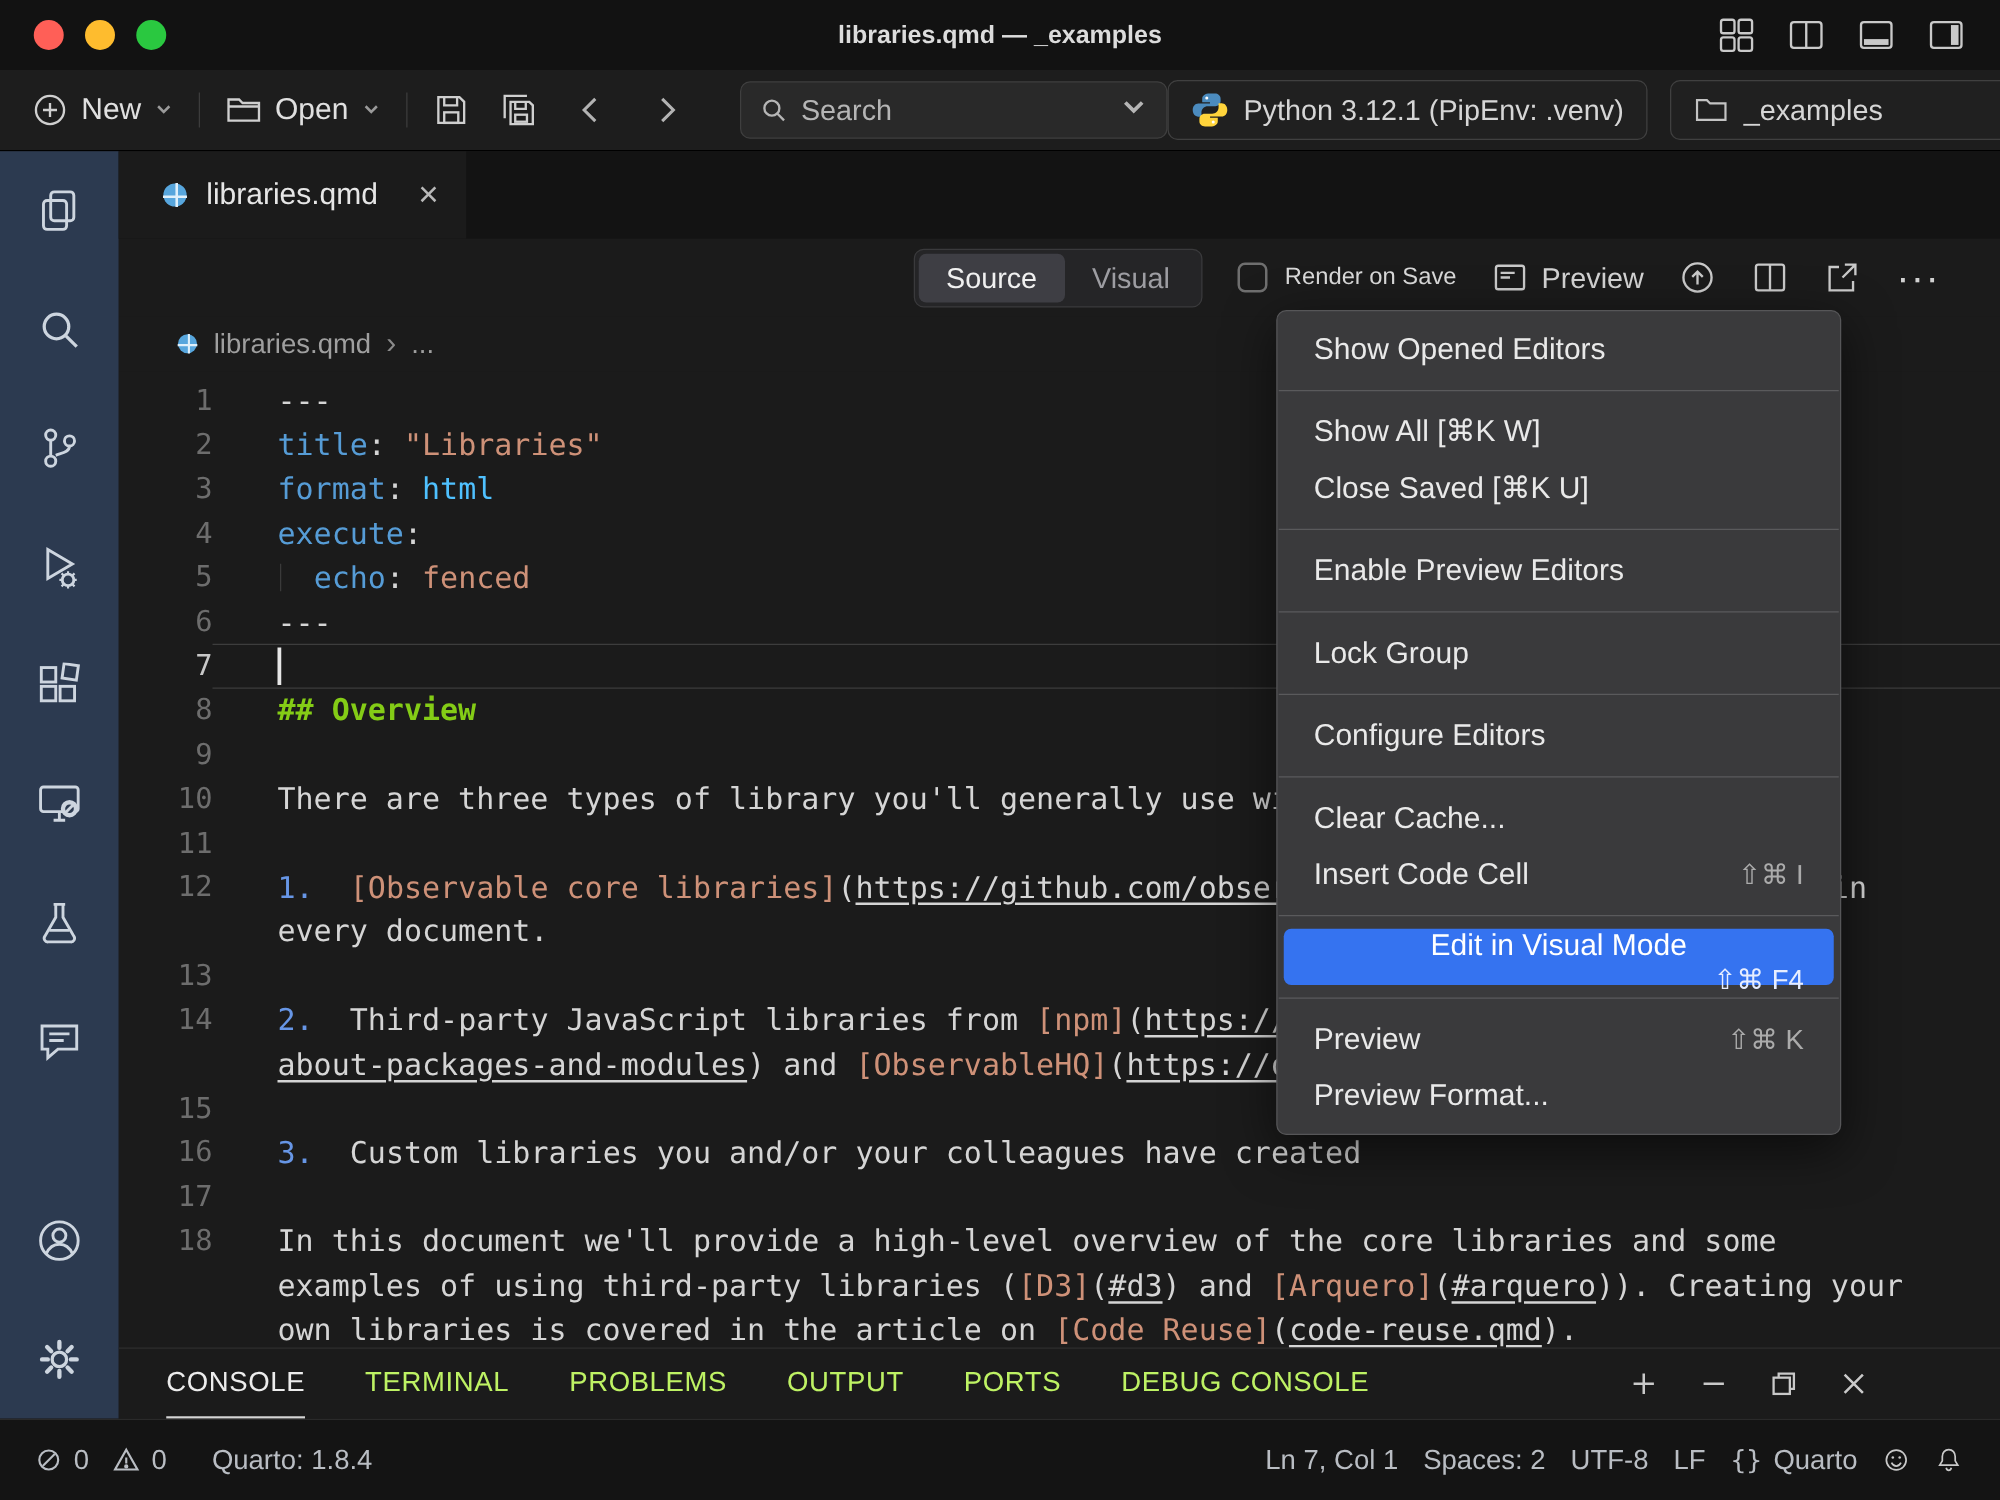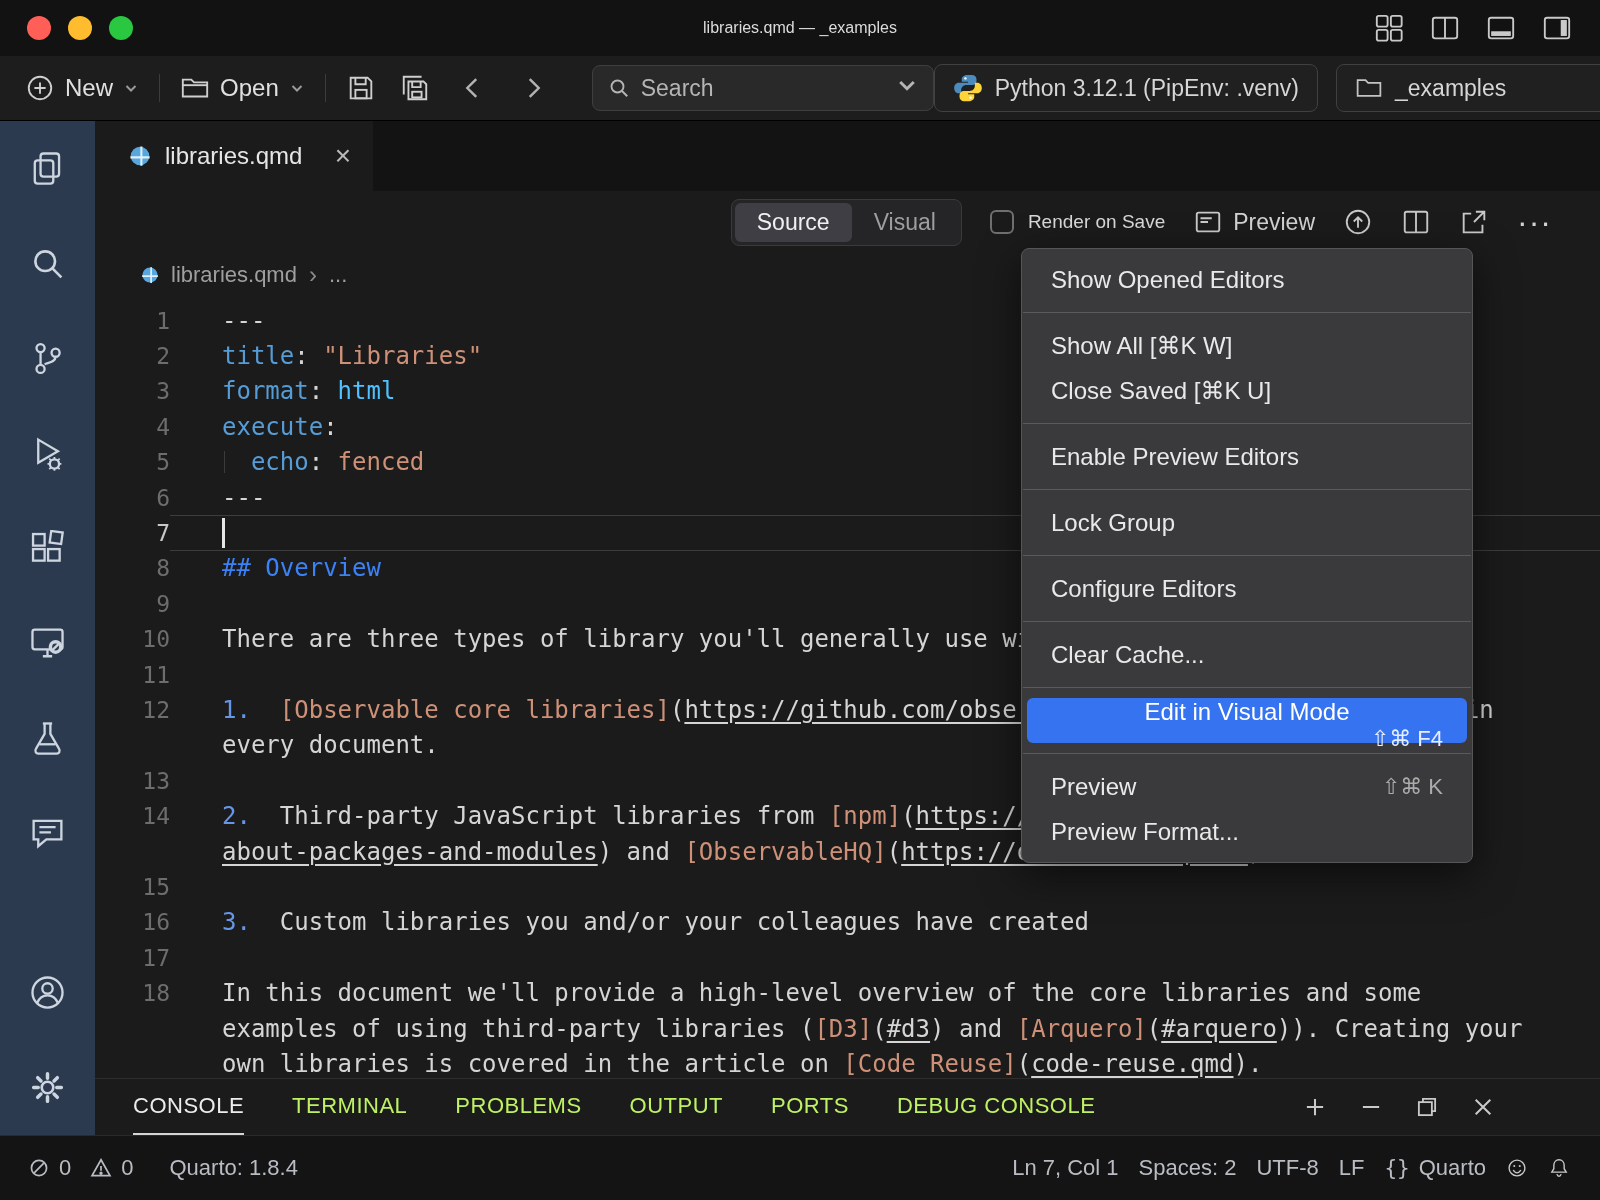--- a/index.html
+++ b/index.html
@@ -5,21 +5,21 @@
   html,body{margin:0;padding:0;}
   body{width:1600px;height:1200px;overflow:hidden;background:#1b1b1b;
        font-family:"Liberation Sans","DejaVu Sans",sans-serif;color:#d6d6d6;}
   .window{position:relative;width:1600px;height:1200px;display:flex;flex-direction:column;}
 
   
   .titlebar{height:56px;background:#121212;display:flex;align-items:center;position:relative;flex:none;}
   .traffic{display:flex;gap:17px;padding-left:27px;z-index:2;}
   .tl{width:24px;height:24px;border-radius:50%;}
   .tl.red{background:#ff5f57}.tl.yellow{background:#febc2e}.tl.green{background:#2ac840}
-  .win-title{position:absolute;left:0;right:0;text-align:center;font-size:16px;font-weight:400;color:#dcdcdc;}
+  .win-title{position:absolute;left:0;right:0;text-align:center;font-size:20px;font-weight:700;color:#dcdcdc;}
   .tb-actions{margin-left:auto;display:flex;gap:26px;padding-right:28px;z-index:2;}
   .icon-btn{color:#c9c9c9;display:flex;align-items:center;justify-content:center;background:none;border:none;padding:0;}
   .tb-actions svg{width:30px;height:30px;}
 
   
   .toolbar{height:64px;background:#1d1d1d;display:flex;align-items:center;padding-left:25px;border-bottom:1px solid #000;flex:none;}
   .tb-btn{display:flex;align-items:center;gap:10px;color:#e0e0e0;font-size:24px;flex:none;}
   .tb-btn svg{width:30px;height:30px;color:#cfcfcf;}
   .mini-chev svg{width:16px;height:16px;color:#9a9a9a;}
   .tb-sep{width:1px;height:28px;background:#3c3c3c;margin:0 20px;flex:none;}
@@ -66,21 +66,21 @@
   
   .code-area{flex:1;background:#1b1b1b;padding-top:6px;overflow:hidden;font-family:"DejaVu Sans Mono",monospace;font-size:24px;}
   .crow{display:flex;height:35.4px;align-items:center;}
   .gut{width:75px;text-align:right;color:#6d6d6d;flex:none;font-size:23px;font-family:"DejaVu Sans Mono",monospace;}
   .gut.gact{color:#c8c8c8;}
   .ctext{flex:1;padding-left:52px;white-space:pre;position:relative;box-sizing:border-box;}
   .crow.current .ctext{border-top:1px solid #3d3d3d;border-bottom:1px solid #3d3d3d;height:100%;display:flex;align-items:center;}
   .caret{display:inline-block;width:3px;height:30px;background:#e6e6e6;vertical-align:middle;}
   .guided::before{content:"";position:absolute;left:54px;top:3px;bottom:3px;width:1px;background:#3a3a3a;}
   .tk-p{color:#d5d5d5}.tk-k{color:#569cd6}.tk-s{color:#ce9178}.tk-v{color:#4fc1ff}
-  .tk-h{color:#3b82f6;font-weight:normal}.tk-ln{color:#6796e6}.tk-ll{color:#ce9178}
+  .tk-h{color:#84cc16;font-weight:bold}.tk-ln{color:#6796e6}.tk-ll{color:#ce9178}
   .tk-u{color:#d5d5d5;text-decoration:underline;text-underline-offset:4px;}
 
   
   .panelbar{height:56px;background:#1b1b1b;border-top:1px solid #2e2e2e;display:flex;align-items:center;padding:0 104px 0 38px;flex:none;}
   .ptabs{display:flex;gap:48px;height:100%;align-items:stretch;}
   .ptab{color:#bef264;font-size:22px;letter-spacing:.5px;display:flex;align-items:center;border-bottom:2px solid transparent;box-sizing:border-box;}
   .ptab.active{color:#ececec;border-bottom-color:#d4d4d4;}
   .panel-actions{margin-left:auto;display:flex;gap:30px;color:#c6c6c6;}
   .panel-actions svg{width:26px;height:26px;}
 
@@ -552,20 +552,24 @@
         <span class="mi-label">Lock Group</span>
       </div>
       <div class="menu-sep"></div>
       <div class="menu-item">
         <span class="mi-label">Configure Editors</span>
       </div>
       <div class="menu-sep"></div>
       <div class="menu-item">
         <span class="mi-label">Clear Cache...</span>
       </div>
+      <div class="menu-item">
+        <span class="mi-label">Insert Code Cell</span>
+        <span class="mi-key">⇧⌘ I</span>
+      </div>
       <div class="menu-sep"></div>
       <div class="menu-item active">
         <span class="mi-label">Edit in Visual Mode</span>
         <span class="mi-key">⇧⌘ F4</span>
       </div>
       <div class="menu-sep"></div>
       <div class="menu-item">
         <span class="mi-label">Preview</span>
         <span class="mi-key">⇧⌘ K</span>
       </div>

